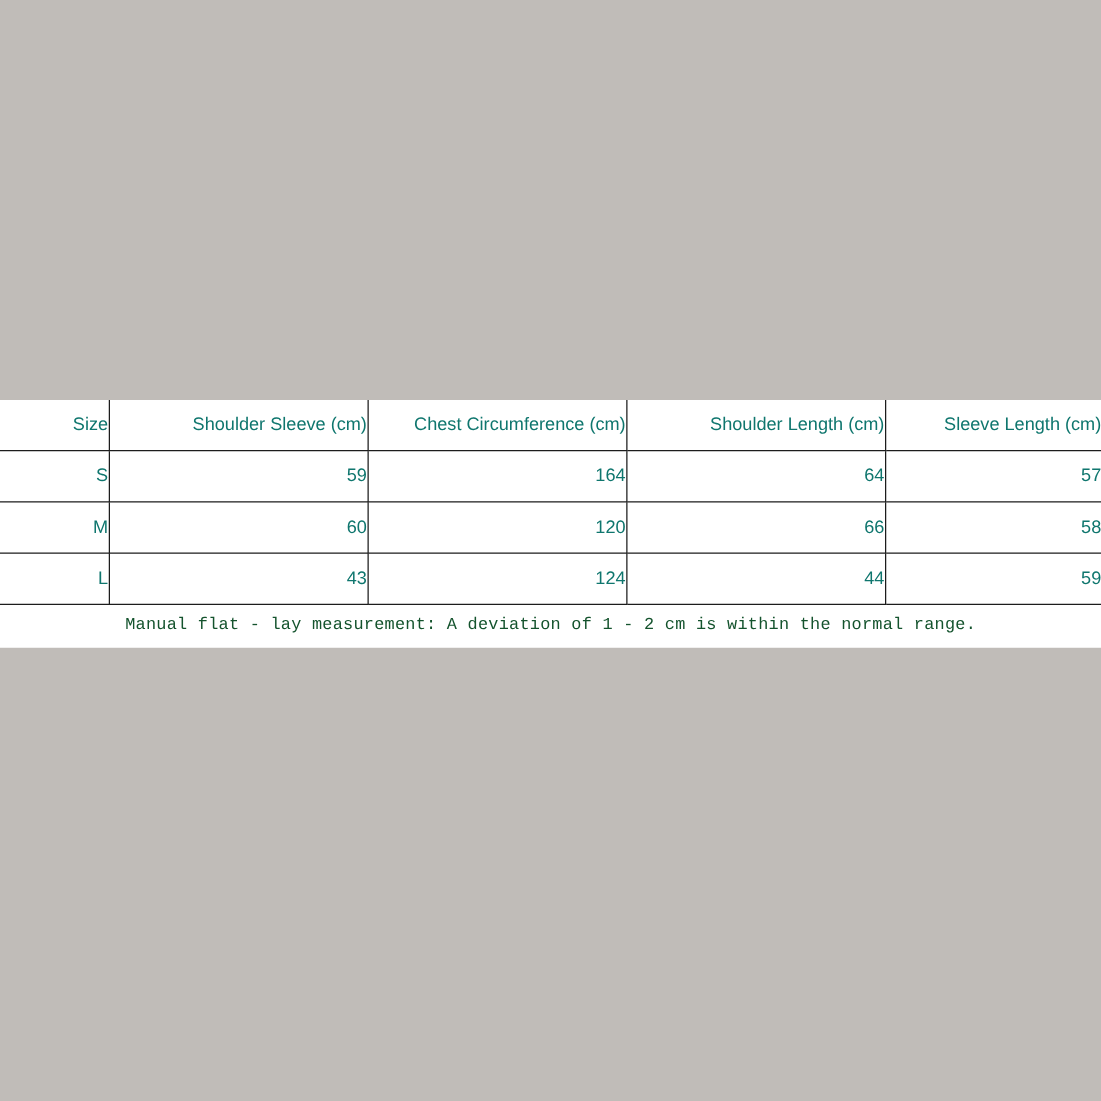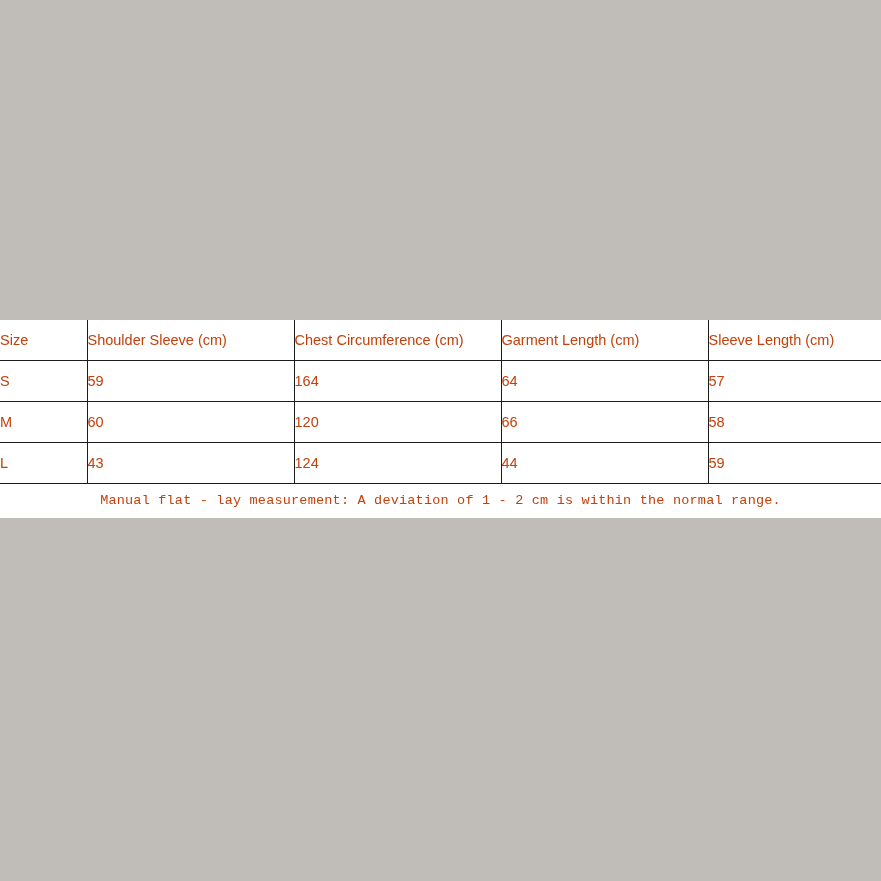--- a/index.html
+++ b/index.html
@@ -32,24 +32,24 @@
     border-collapse: collapse;
     table-layout: fixed;
     background: #ffffff;
   }
   table.size-table td,
   table.size-table th {
     border: 1px solid #1c1c1c;
     border-left: none;
     border-right: 1px solid #1c1c1c;
     height: 40px;
-    text-align: left;
+    text-align: right;
     vertical-align: middle;
     font-size: 14.5px;
-    color: #c2410c;
+    color: #0f766e;
     font-weight: normal;
     padding: 0;
   }
   table.size-table tr > *:last-child {
     border-right: none;
   }
   table.size-table tr:first-child > * {
     border-top: none;
   }
   col.c-size { width: 87px; }
@@ -57,21 +57,21 @@
   col.c-chest { width: 207px; }
   col.c-length { width: 207px; }
   col.c-sleeve { width: 173px; }
 
   .note-row {
     width: 881px;
     background: #ffffff;
     text-align: center;
     font-family: "Liberation Mono", monospace;
     font-size: 13.5px;
-    color: #c2410c;
+    color: #14532d;
     letter-spacing: 0.2px;
     height: 34px;
     line-height: 34px;
     box-sizing: border-box;
   }
 </style>
 </head>
 <body>
 
 <div class="page">
@@ -84,21 +84,21 @@
         <col class="c-shoulder">
         <col class="c-chest">
         <col class="c-length">
         <col class="c-sleeve">
       </colgroup>
       <thead>
         <tr>
           <th>Size</th>
           <th>Shoulder Sleeve (cm)</th>
           <th>Chest Circumference (cm)</th>
-          <th>Garment Length (cm)</th>
+          <th>Shoulder Length (cm)</th>
           <th>Sleeve Length (cm)</th>
         </tr>
       </thead>
       <tbody>
         <tr>
           <td>S</td>
           <td>59</td>
           <td>164</td>
           <td>64</td>
           <td>57</td>

